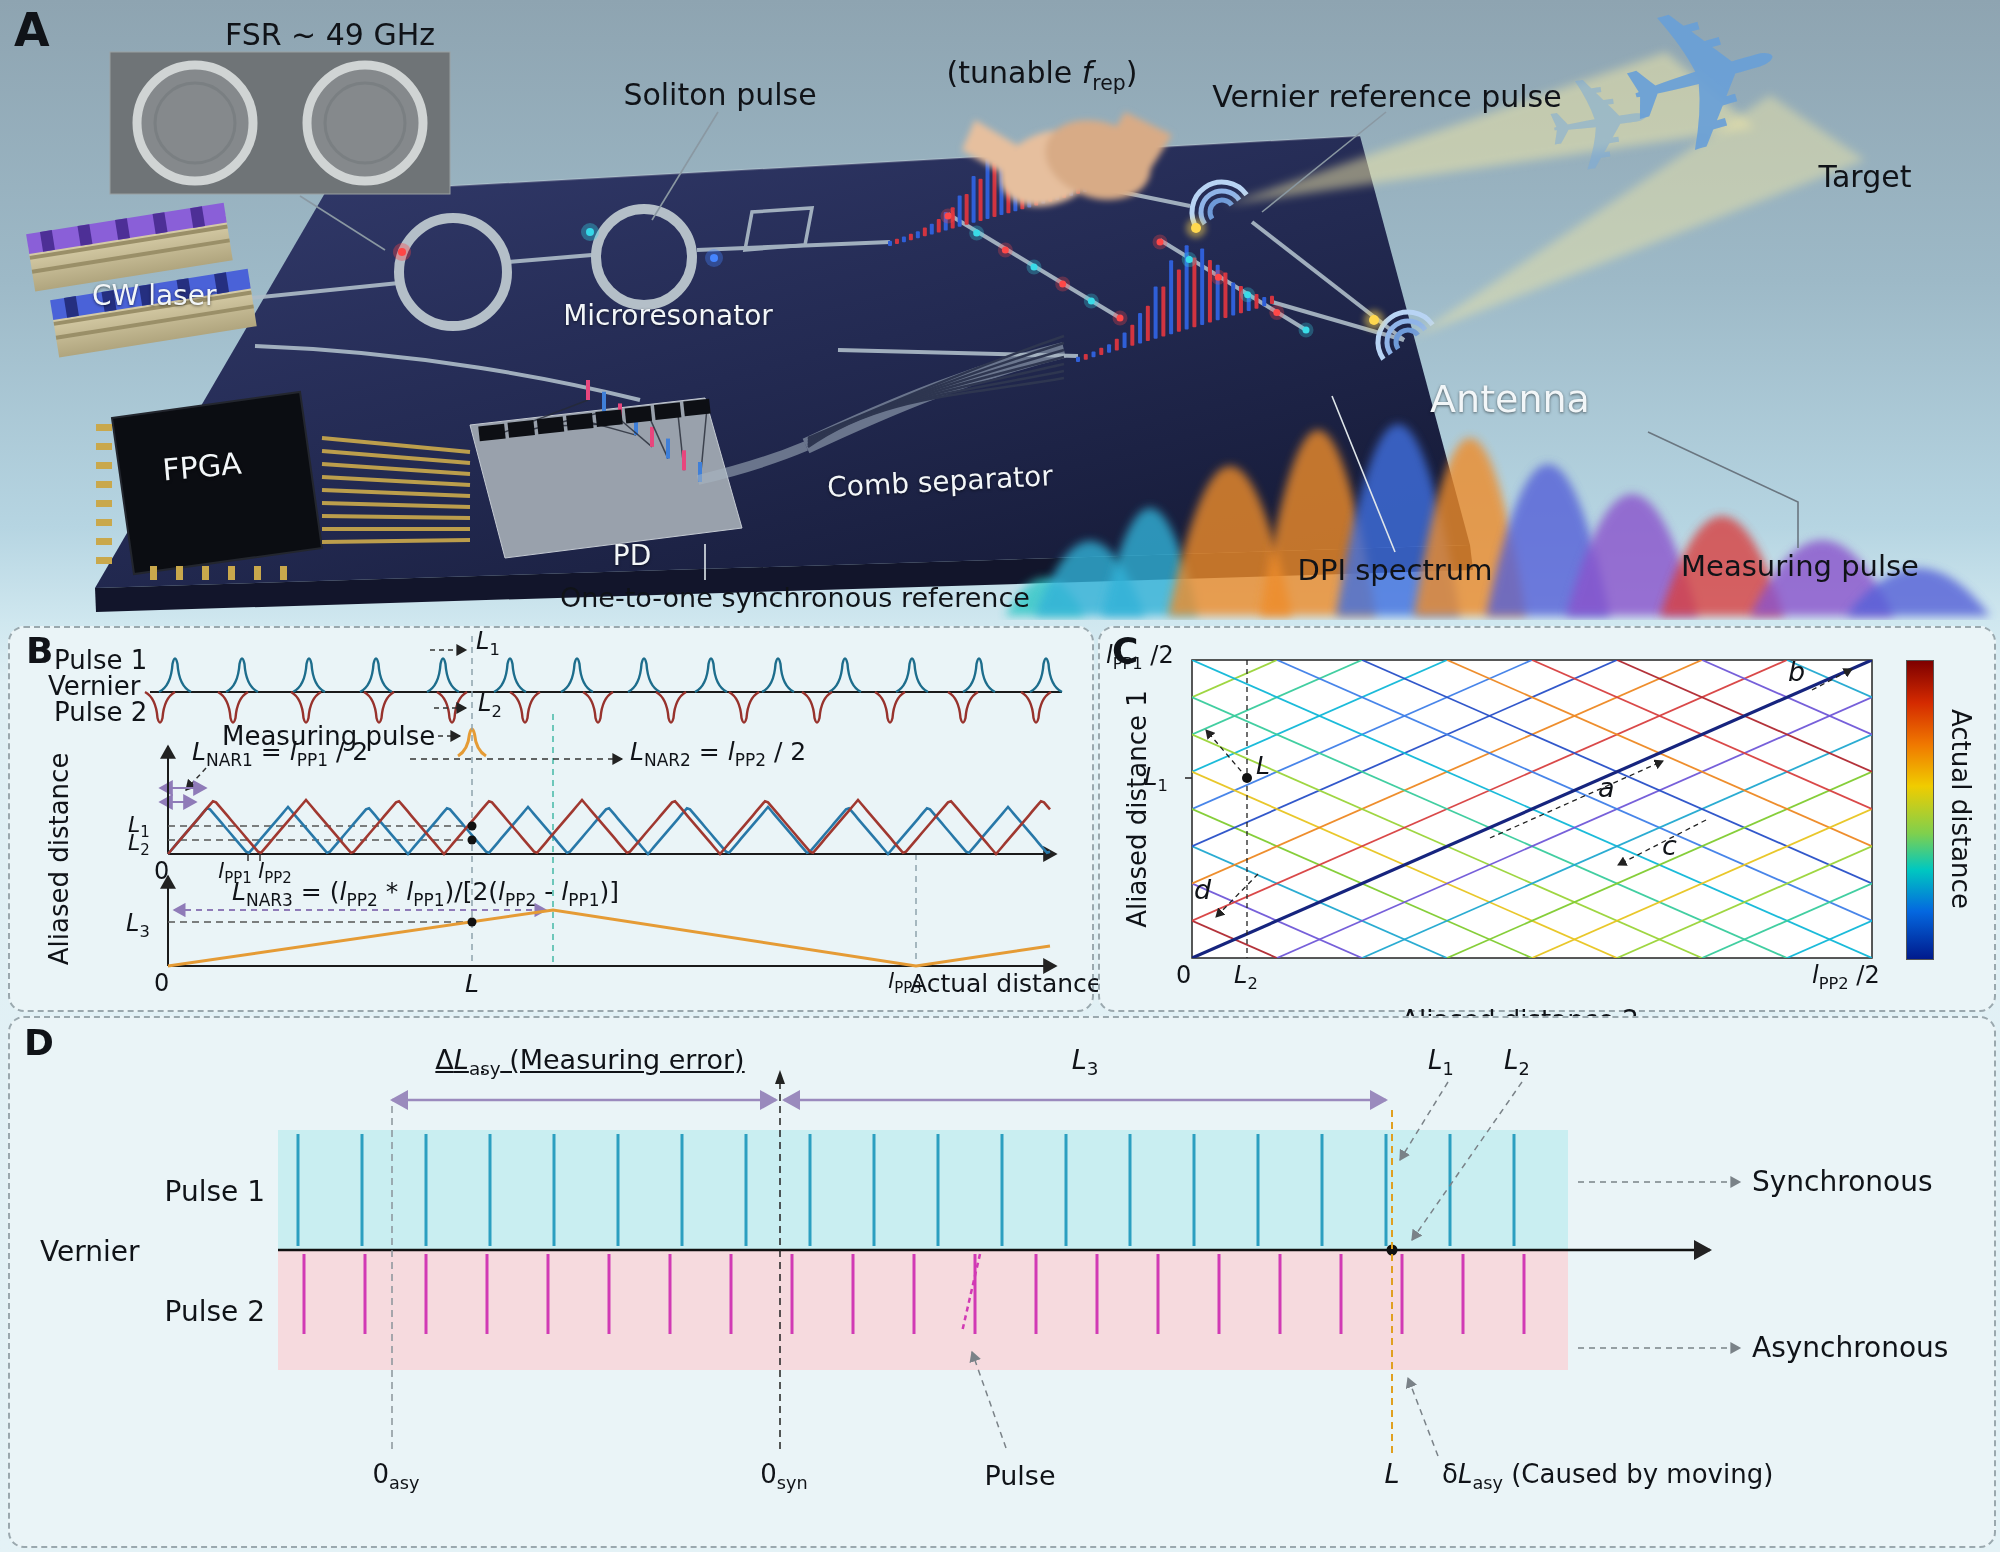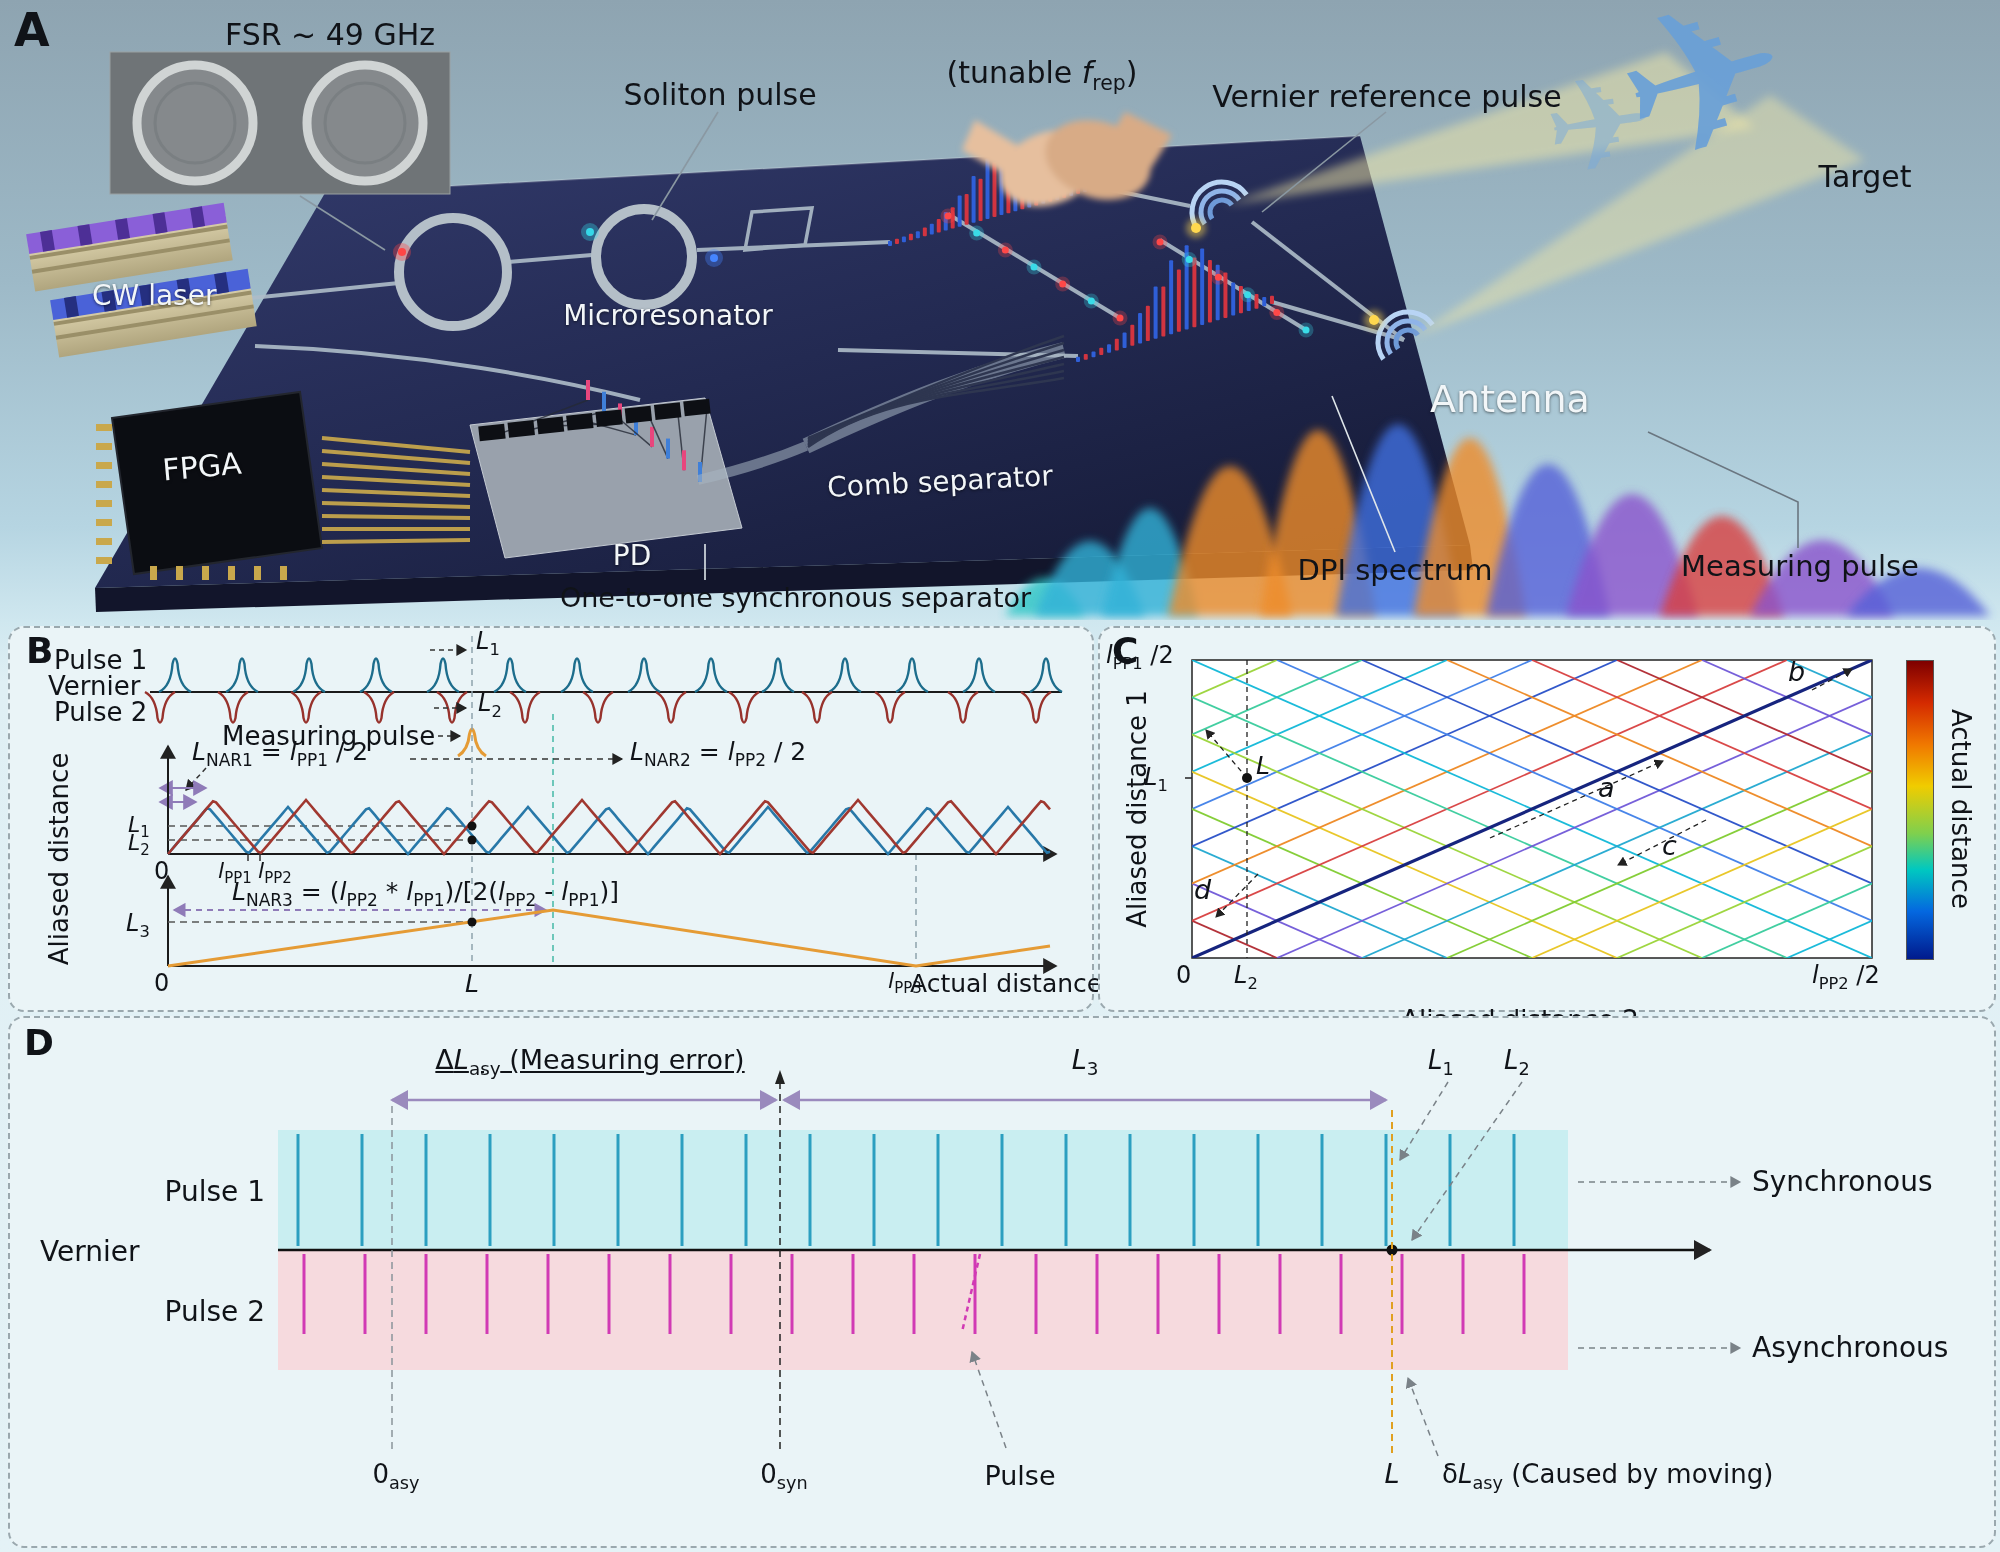--- a/index.html
+++ b/index.html
@@ -330,21 +330,21 @@
     <div class="lbl dark center" style="left:590px;top:78px;width:260px;font-size:30px;">Soliton pulse</div>
     <div class="lbl dark center" style="left:830px;top:56px;width:424px;font-size:30px;">(tunable <i>f</i><sub>rep</sub>)</div>
     <div class="lbl dark center" style="left:1200px;top:80px;width:374px;font-size:30px;">Vernier reference pulse</div>
     <div class="lbl dark center" style="left:1775px;top:160px;width:180px;font-size:30px;">Target</div>
     <div class="lbl wlbl" style="left:92px;top:280px;font-size:28px;">CW laser</div>
     <div class="lbl wlbl center" style="left:528px;top:300px;width:280px;font-size:28px;">Microresonator</div>
     <div class="lbl wlbl center" style="left:798px;top:466px;width:284px;font-size:28px;transform:rotate(-3deg);">Comb separator</div>
     <div class="lbl wlbl center" style="left:1420px;top:378px;width:180px;font-size:38px;">Antenna</div>
     <div class="lbl wlbl center" style="left:142px;top:450px;width:120px;font-size:30px;transform:rotate(-5deg);">FPGA</div>
     <div class="lbl wlbl center" style="left:602px;top:540px;width:60px;font-size:28px;">PD</div>
-    <div class="lbl dark center" style="left:560px;top:582px;width:450px;font-size:27px;">One-to-one synchronous separator</div>
+    <div class="lbl dark center" style="left:560px;top:582px;width:450px;font-size:27px;">One-to-one synchronous reference</div>
     <div class="lbl dark center" style="left:1245px;top:554px;width:300px;font-size:29px;">DPI spectrum</div>
     <div class="lbl dark center" style="left:1650px;top:550px;width:300px;font-size:29px;">Measuring pulse</div>
   </div>
 
   <div class="panel" style="left:8px;top:626px;width:1082px;height:382px;">
     <svg id="svgB" width="1082" height="382" viewBox="0 0 1082 382">
       <defs>
         <marker id="bAr" viewBox="0 0 10 10" refX="8" refY="5" markerWidth="8" markerHeight="8" orient="auto-start-reverse">
             <path d="M0,0L9,5L0,10z" fill="#222"></path>
           </marker>

